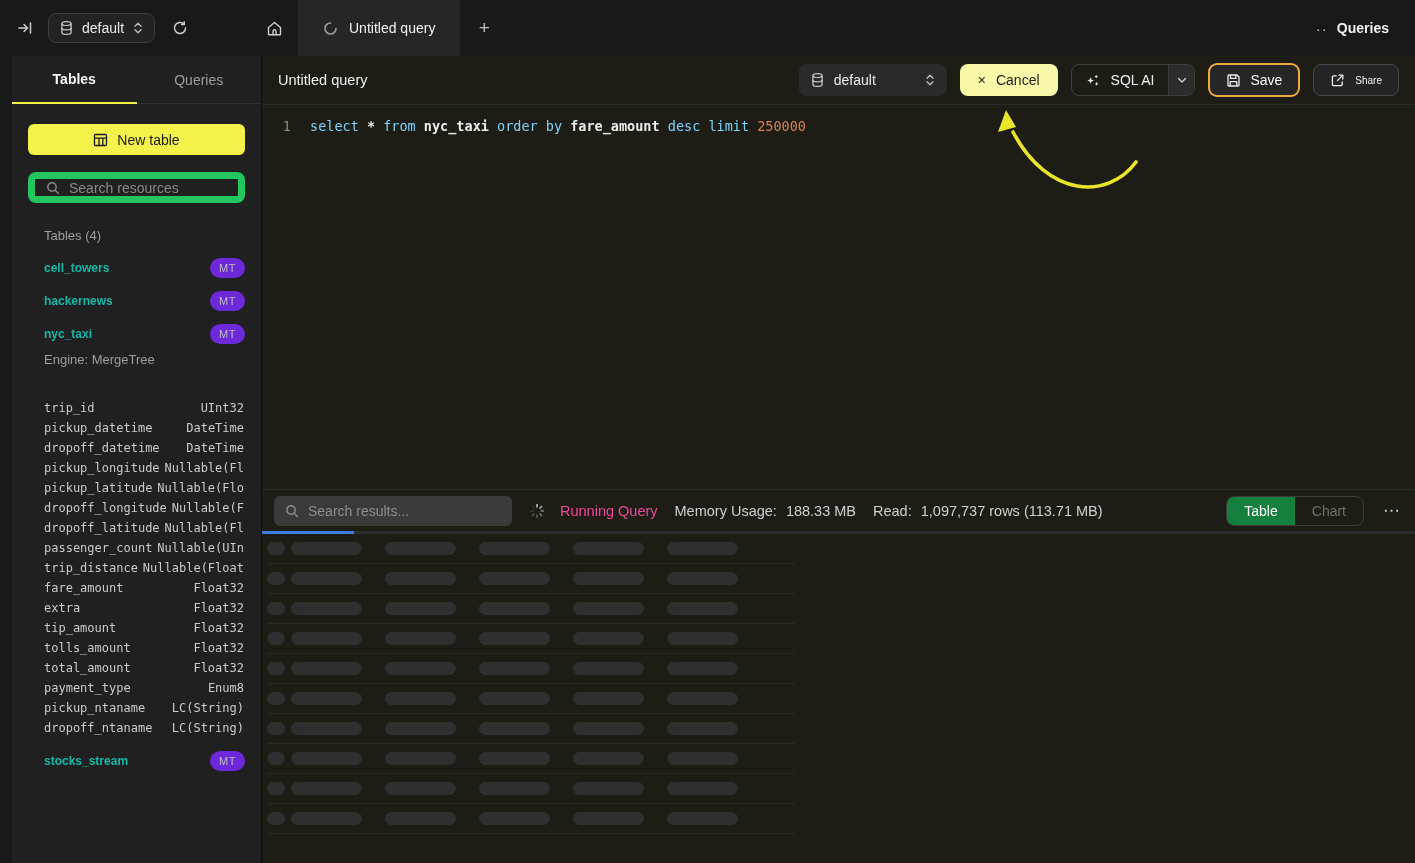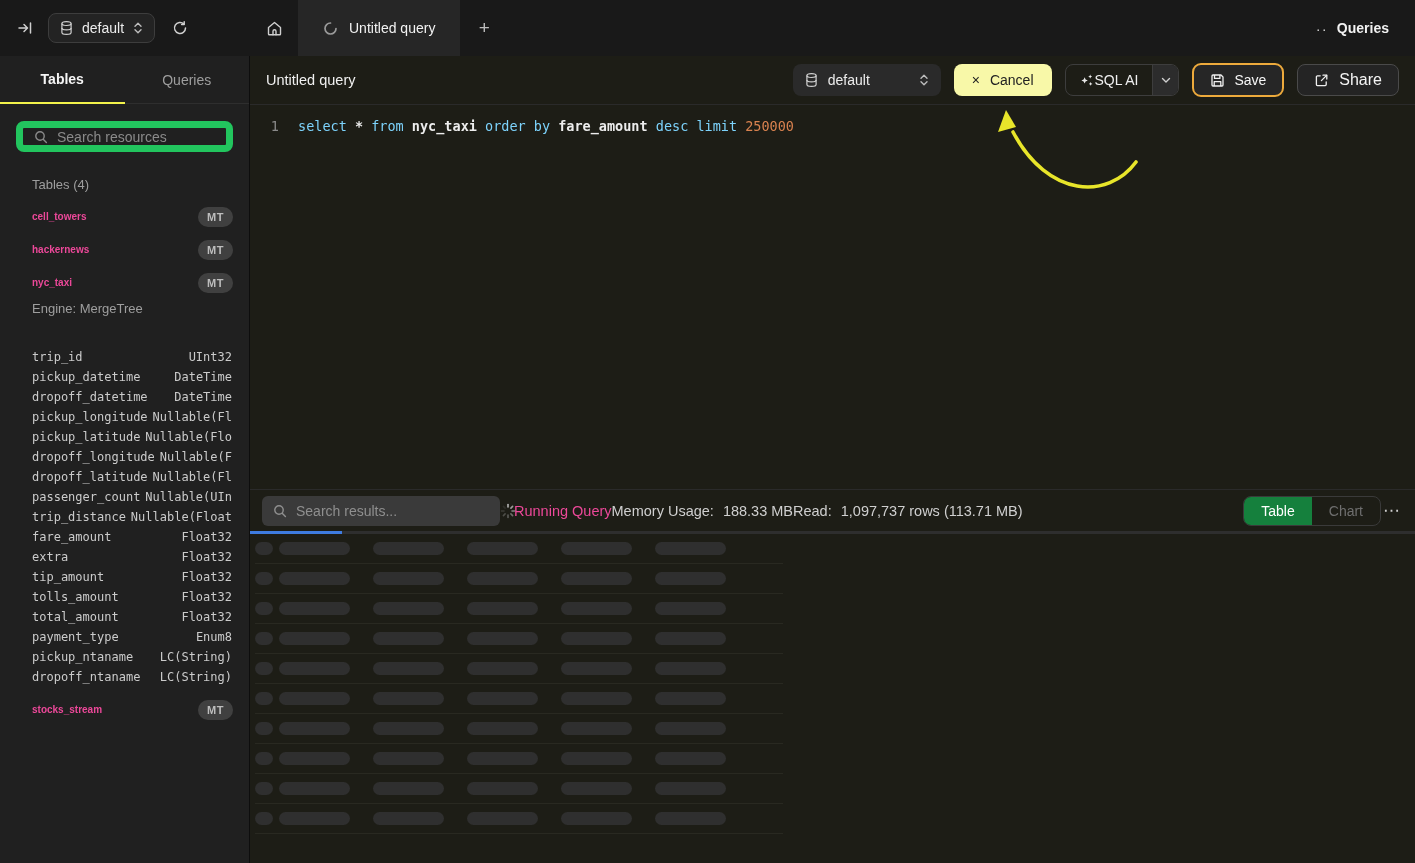--- a/index.html
+++ b/index.html
@@ -30,86 +30,86 @@
     background:#262626; color:#f2f2f2;
   }
   .tab-spinner { color:#9a9a9a; }
   .plus-btn { width:48px; display:flex; align-items:center; justify-content:center;
     color:#bdbdbd; font-size:19px; cursor:pointer; }
   .topbar-right { display:flex; align-items:center; gap:9px; padding-right:26px; }
   .queries-dots { color:#cfcfcf; font-size:15px; letter-spacing:1px; }
   .queries-label { color:#f2f2f2; font-weight:600; font-size:14px; }
 
   
-  .body { display:flex; height:807px; }
+  .body { display:flex; height:807px;padding-left:12px; }
 
   
   .sidebar { width:250px; flex:0 0 250px; background:#202020; border-right:1px solid #0d0d0d;
     display:flex; flex-direction:column; overflow:hidden; }
   .sidebar-tabs { height:48px; flex:0 0 48px; display:flex; }
   .sidebar-tab { flex:1; display:flex; align-items:center; justify-content:center;
     font-size:14px; color:#9e9e9e; border-bottom:1px solid #2e2e2e; cursor:pointer; }
   .sidebar-tab.active { color:#f5f5f5; font-weight:600; border-bottom:2px solid #f2f24b; }
   .new-table-btn {
     margin:20px 16px 0; height:31px; background:#f2f24b; color:#1b1b1b;
     border-radius:6px; display:flex; align-items:center; justify-content:center; gap:9px;
     font-size:14px; cursor:pointer;
   }
   .search-box {
     margin:17px 16px 0; height:31px; border:7px solid #22c55e; border-radius:8px;
     display:flex; align-items:center; gap:9px; padding:0 11px; color:#8a8a8a; cursor:text;
   }
   .section-label { margin:25px 0 8px 32px; font-size:13px; color:#9e9e9e; }
   .table-row { display:flex; align-items:center; justify-content:space-between;
     padding:0 16px 0 32px; height:33px; cursor:pointer; }
-  .table-name { font-size:10px; font-weight:600; color:#ec4899; }
-  .mt-badge { background:#404040; color:#bdbdbd; font-size:11px; font-weight:700;
+  .table-name { font-size:12px; font-weight:600; color:#14b8a6; }
+  .mt-badge { background:#6d28d9; color:#bdbdbd; font-size:11px; font-weight:400;
     border-radius:11px; padding:4px 9px; letter-spacing:.5px; }
   .engine-label { margin:2px 0 0 32px; font-size:13px; color:#9e9e9e; }
   .columns { margin:31px 17px 6px 32px; font-family:"DejaVu Sans Mono", monospace;
     font-size:12px; color:#cbcbcb; }
   .col-row { display:flex; justify-content:space-between; align-items:center; height:20px; cursor:pointer; }
 
   
   .main { flex:1; display:flex; flex-direction:column; background:#1d1d16; min-width:0; }
   .main-header { height:49px; flex:0 0 49px; display:flex; align-items:center;
     justify-content:space-between; padding:0 16px; border-bottom:1px solid #2a2a2a; }
   .main-title { font-size:14.5px; color:#f0f0f0; }
   .hdr-controls { display:flex; align-items:center; gap:13px; }
   .hdr-select { display:flex; align-items:center; gap:10px; height:32px; width:148px;
     padding:0 12px; background:#2a2a2a; border-radius:8px; cursor:pointer; }
   .hdr-select .lbl { flex:1; color:#ececec; }
   .cancel-btn { display:flex; align-items:center; gap:10px; height:32px; padding:0 18px;
     background:#f8f8a8; color:#222; border-radius:8px; font-size:14px; cursor:pointer; }
   .cancel-x { font-size:14px; }
   .sqlai-btn { display:flex; align-items:stretch; height:32px; border:1px solid #3d3d3d;
     border-radius:8px; overflow:hidden; cursor:pointer; }
-  .sqlai-main { display:flex; align-items:center; padding:0 14px; color:#f0f0f0; }
+  .sqlai-main { display:flex; align-items:center; gap:10px; padding:0 14px; color:#f0f0f0; }
   .sqlai-caret { width:26px; display:flex; align-items:center; justify-content:center;
     background:#2c2c2c; border-left:1px solid #3d3d3d; color:#cfcfcf; }
   .save-btn { display:flex; align-items:center; gap:9px; height:34px; padding:0 16px;
     background:#262626; border:2px solid #edaa3c; border-radius:9px; color:#f5f5f5;
     font-size:14px; cursor:pointer; }
   .share-btn { display:flex; align-items:center; gap:10px; height:32px; padding:0 16px;
     background:#242424; border:1px solid #4a4a4a; border-radius:8px; color:#f5f5f5;
-    font-size:16px; cursor:pointer; }
+    font-size:10px; cursor:pointer; }
 
   
   .editor { height:384px; flex:0 0 384px; padding:13px 0 0 17px;
     font-family:"DejaVu Sans Mono", monospace; font-size:13.5px; cursor:text; }
   .code-line { display:flex; align-items:center; }
   .line-no { color:#8a8a8a; width:12px; text-align:right; margin-right:19px; }
   .tok-kw { color:#7dd3fc; }
   .tok-id { color:#ededed; font-weight:bold; }
   .tok-op { color:#ededed; font-weight:bold; }
   .tok-num { color:#d9824f; }
 
   
   .results-toolbar { height:42px; flex:0 0 42px; display:flex; align-items:center;
-    padding:0 14px 0 12px; border-top:1px solid #2a2a2a; }
+    padding:0 14px 0 12px; border-top:1px solid #2a2a2a; gap:17px; }
   .results-search { width:238px; height:30px; background:#3a3a3a; border-radius:6px;
     display:flex; align-items:center; gap:9px; padding:0 11px; color:#8f8f8f; cursor:text; }
   .run-spinner { color:#bdbdbd; }
   .status-text { color:#ec4899; font-size:14.5px; margin-left:-2px; }
   .metric { display:flex; align-items:center; gap:9px; color:#cfcfcf; font-size:14.5px; }
   .toggle { margin-left:auto; display:flex; align-items:stretch; height:30px;
     border:1px solid #3a3a3a; border-radius:8px; overflow:hidden; }
   .toggle-seg { display:flex; align-items:center; padding:0 17px; font-size:14px; cursor:pointer; }
   .toggle-seg.active { background:#15803d; color:#fff;text-align:center; }
   .toggle-seg.inactive { color:#6f6f6f; }
@@ -194,20 +194,29 @@
   <aside class="sidebar">
     <div class="sidebar-tabs">
       <div class="sidebar-tab active">
         <span>Tables</span>
       </div>
       <div class="sidebar-tab">
         <span>Queries</span>
       </div>
     </div>
 
+    <div class="new-table-btn">
+      <span class="icon">
+        <svg width="15" height="14" viewBox="0 0 15 14" fill="none" stroke="#1b1b1b" stroke-width="1.3" stroke-linejoin="round">
+          <rect x="1.5" y="1.5" width="12" height="11" rx="1"></rect>
+          <path d="M1.5 5.2 h12 M6 5.2 v7.3 M9.8 5.2 v7.3"></path>
+        </svg>
+      </span>
+      <span>New table</span>
+    </div>
 
     <div class="search-box">
       <span class="icon">
         <svg width="14" height="14" viewBox="0 0 14 14" fill="none" stroke="#8a8a8a" stroke-width="1.4" stroke-linecap="round">
           <circle cx="6" cy="6" r="4.2"></circle>
           <path d="M9.2 9.2 L12.4 12.4"></path>
         </svg>
       </span>
       <span>Search resources</span>
     </div>

